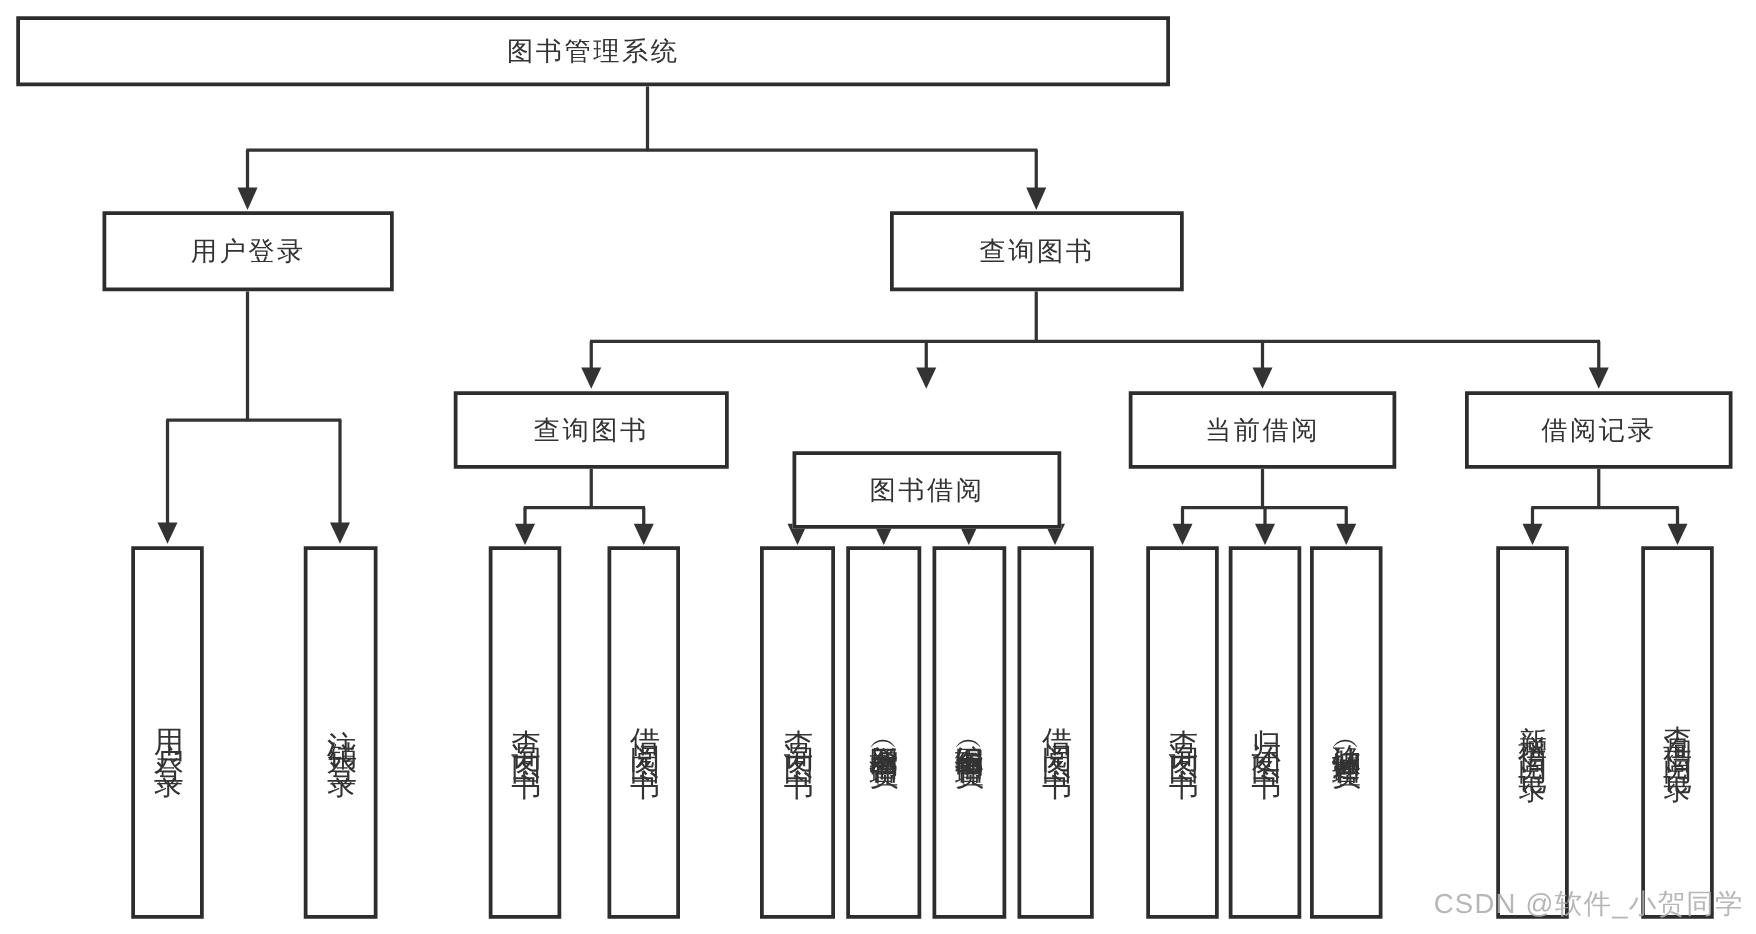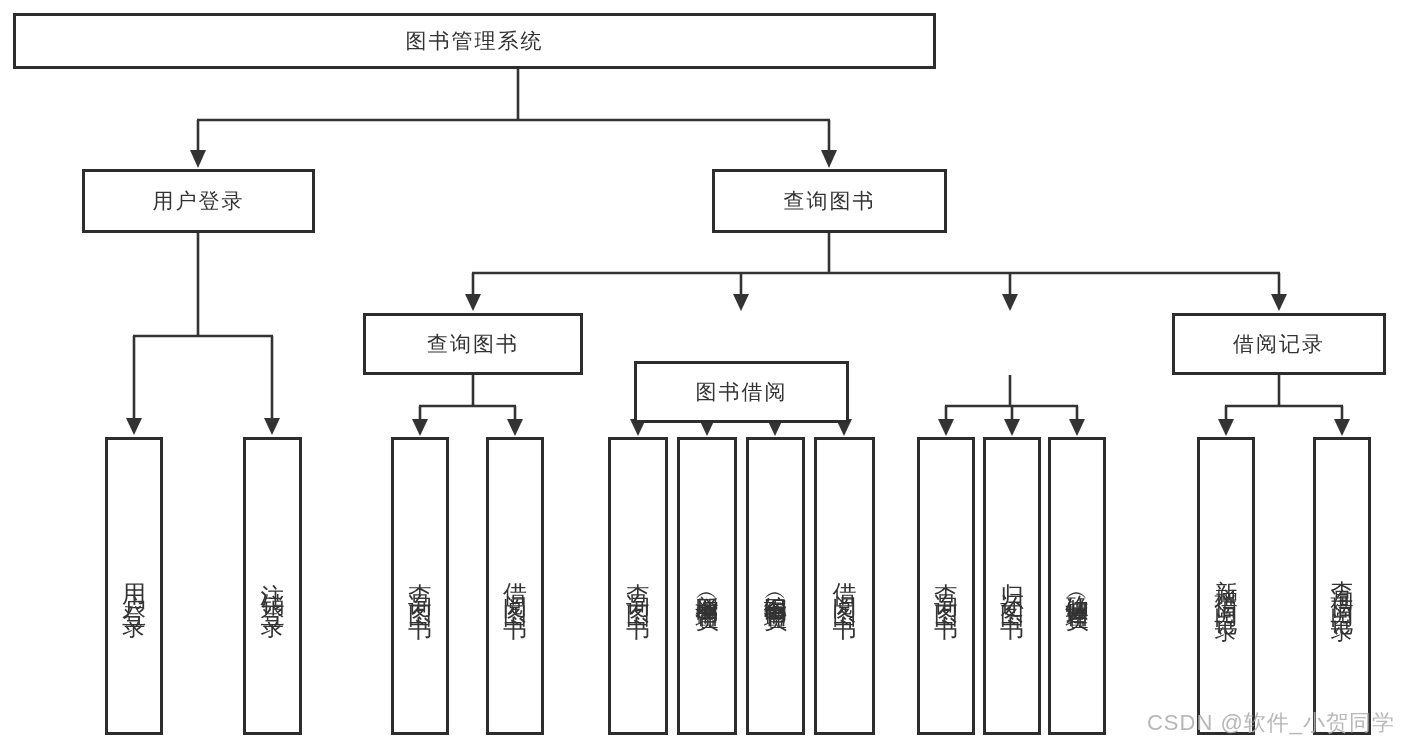--- a/index.html
+++ b/index.html
@@ -112,20 +112,21 @@
     </g>
   </svg>
 
   <div class="node h" style="left:13px;top:13px;width:923px;height:56px;">图书管理系统</div>
 
   <div class="node h" style="left:82px;top:169px;width:233px;height:64px;">用户登录</div>
   <div class="node h" style="left:712px;top:169px;width:235px;height:64px;">查询图书</div>
 
   <div class="node h" style="left:363px;top:313px;width:220px;height:62px;">查询图书</div>
   <div class="node h" style="left:634px;top:313px;width:215px;height:62px;margin-top:48px;">图书借阅</div>
+  <div class="node h" style="left:903px;top:313px;width:214px;height:62px;">当前借阅</div>
   <div class="node h" style="left:1172px;top:313px;width:214px;height:62px;">借阅记录</div>
 
   <div class="node v" style="left:105px;top:437px;width:58px;height:298px;">用户登录</div>
   <div class="node v" style="left:243px;top:437px;width:59px;height:298px;">注销登录</div>
 
   <div class="node v" style="left:391px;top:437px;width:58px;height:298px;">查询图书</div>
   <div class="node v" style="left:486px;top:437px;width:58px;height:298px;">借阅图书</div>
 
   <div class="node v" style="left:608px;top:437px;width:60px;height:298px;">查询图书</div>
   <div class="node v long" style="left:677px;top:437px;width:60px;height:298px;">新增图书（管理员）</div>

